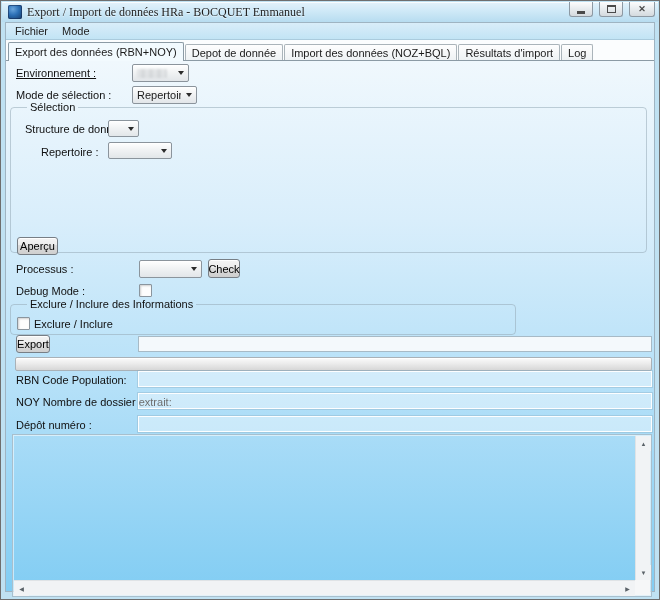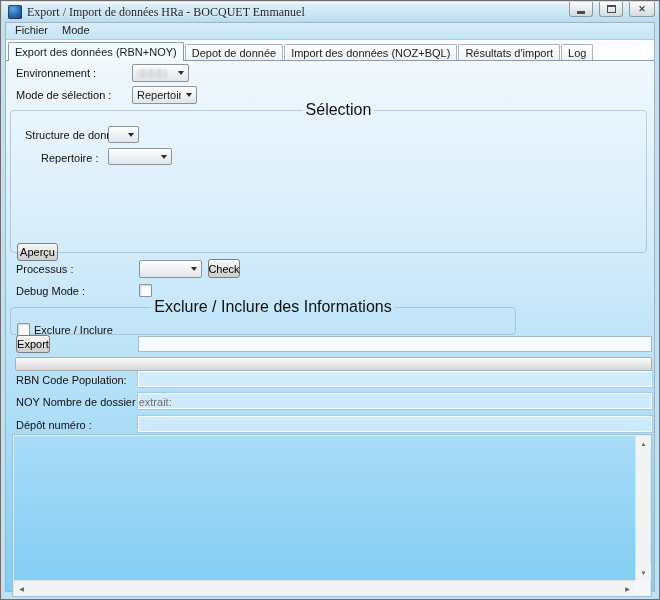--- a/index.html
+++ b/index.html
@@ -28,21 +28,21 @@
   .glyph-min { width:8px; height:3px; background:#4a4a4a; margin-top:7px; }
   .glyph-max { width:9px; height:8px; border:1px solid #4a4a4a; border-top-width:2px; }
   .glyph-close { font-size:9px; font-weight:bold; color:#4a4a4a; line-height:1; }
 
   
   .client { position:absolute; left:4px; right:4px; top:21px; bottom:7px;
     background:#fbfdfe; border:1px solid #9fb4c2; }
 
   .menubar { position:absolute; left:0; right:0; top:0; height:17px;
     background:linear-gradient(#d9edf9, #c2e4f5);
-    border-bottom:1px solid #aacbdd; display:flex; align-items:flex-start; padding-left:2px; }
+    border-bottom:1px solid #aacbdd; display:flex; align-items:center; padding-left:2px; }
   .menu-item { padding:1px 7px 2px; color:#222; }
 
   
   .tabstrip { position:absolute; left:0; right:0; top:18px; height:19px;
     display:flex; align-items:flex-end; padding-left:2px; background:#fbfdfe; }
   .tab { height:16px; display:flex; align-items:center; padding:0 6px;
     border:1px solid #aab4ba; border-bottom:none; margin-right:1px;
     background:linear-gradient(#fefefe, #eef2f4); white-space:nowrap;
     border-radius:2px 2px 0 0; color:#1b1b1b;margin-top:36px; }
   .tab.active { height:19px; background:#f2fafe; border-color:#8c9ba5;
@@ -70,21 +70,21 @@
   
   .btn { position:absolute; border:1px solid #777e85; border-radius:3px;
     background:linear-gradient(#f4f4f4, #ececec 45%, #dcdcdc 46%, #cfcfcf);
     box-shadow:inset 0 1px 0 rgba(255,255,255,.9);
     display:flex; align-items:center; justify-content:center;
     font-size:11px; color:#000; white-space:nowrap; }
 
   
   fieldset { position:absolute; border:1px solid rgba(150,170,182,.55);
     border-radius:4px; }
-  legend { font-size:16px; color:#101010; margin-left:10px; padding:0 3px;text-align:center; }
+  legend { font-size:11px; color:#101010; margin-left:16px; padding:0 3px; }
 
   
   .checkbox { position:absolute; width:13px; height:13px; border:1px solid #8a959e;
     border-radius:1px; background:#fdfdfd;
     box-shadow:inset 1px 1px 2px rgba(0,0,0,.18); }
 
   
   .field { position:absolute; height:16px; background:rgba(255,255,255,.38);
     border:1px solid rgba(255,255,255,.95);
     box-shadow:0 0 0 1px rgba(140,175,196,.4);
@@ -145,21 +145,21 @@
     <div class="tabstrip">
       <div class="tab active">Export des données (RBN+NOY)</div>
       <div class="tab">Depot de donnée</div>
       <div class="tab">Import des données (NOZ+BQL)</div>
       <div class="tab">Résultats d'import</div>
       <div class="tab">Log</div>
     </div>
 
     <div class="tabpage">
 
-      <span class="lbl" style="left:10px; top:6px;">Environnement :</span>
+      <span class="lbl" style="left:10px; top:6px;text-decoration:underline;">Environnement :</span>
       <div class="combo" style="left:126px; top:3px; width:57px; height:18px;">
         <span class="val"></span>
         <span class="redacted"></span>
         <span class="arrow-box">
             <span class="tri"></span>
           </span>
       </div>
 
       <span class="lbl" style="left:10px; top:28px;">Mode de sélection :</span>
       <div class="combo" style="left:126px; top:25px; width:65px; height:18px;">

